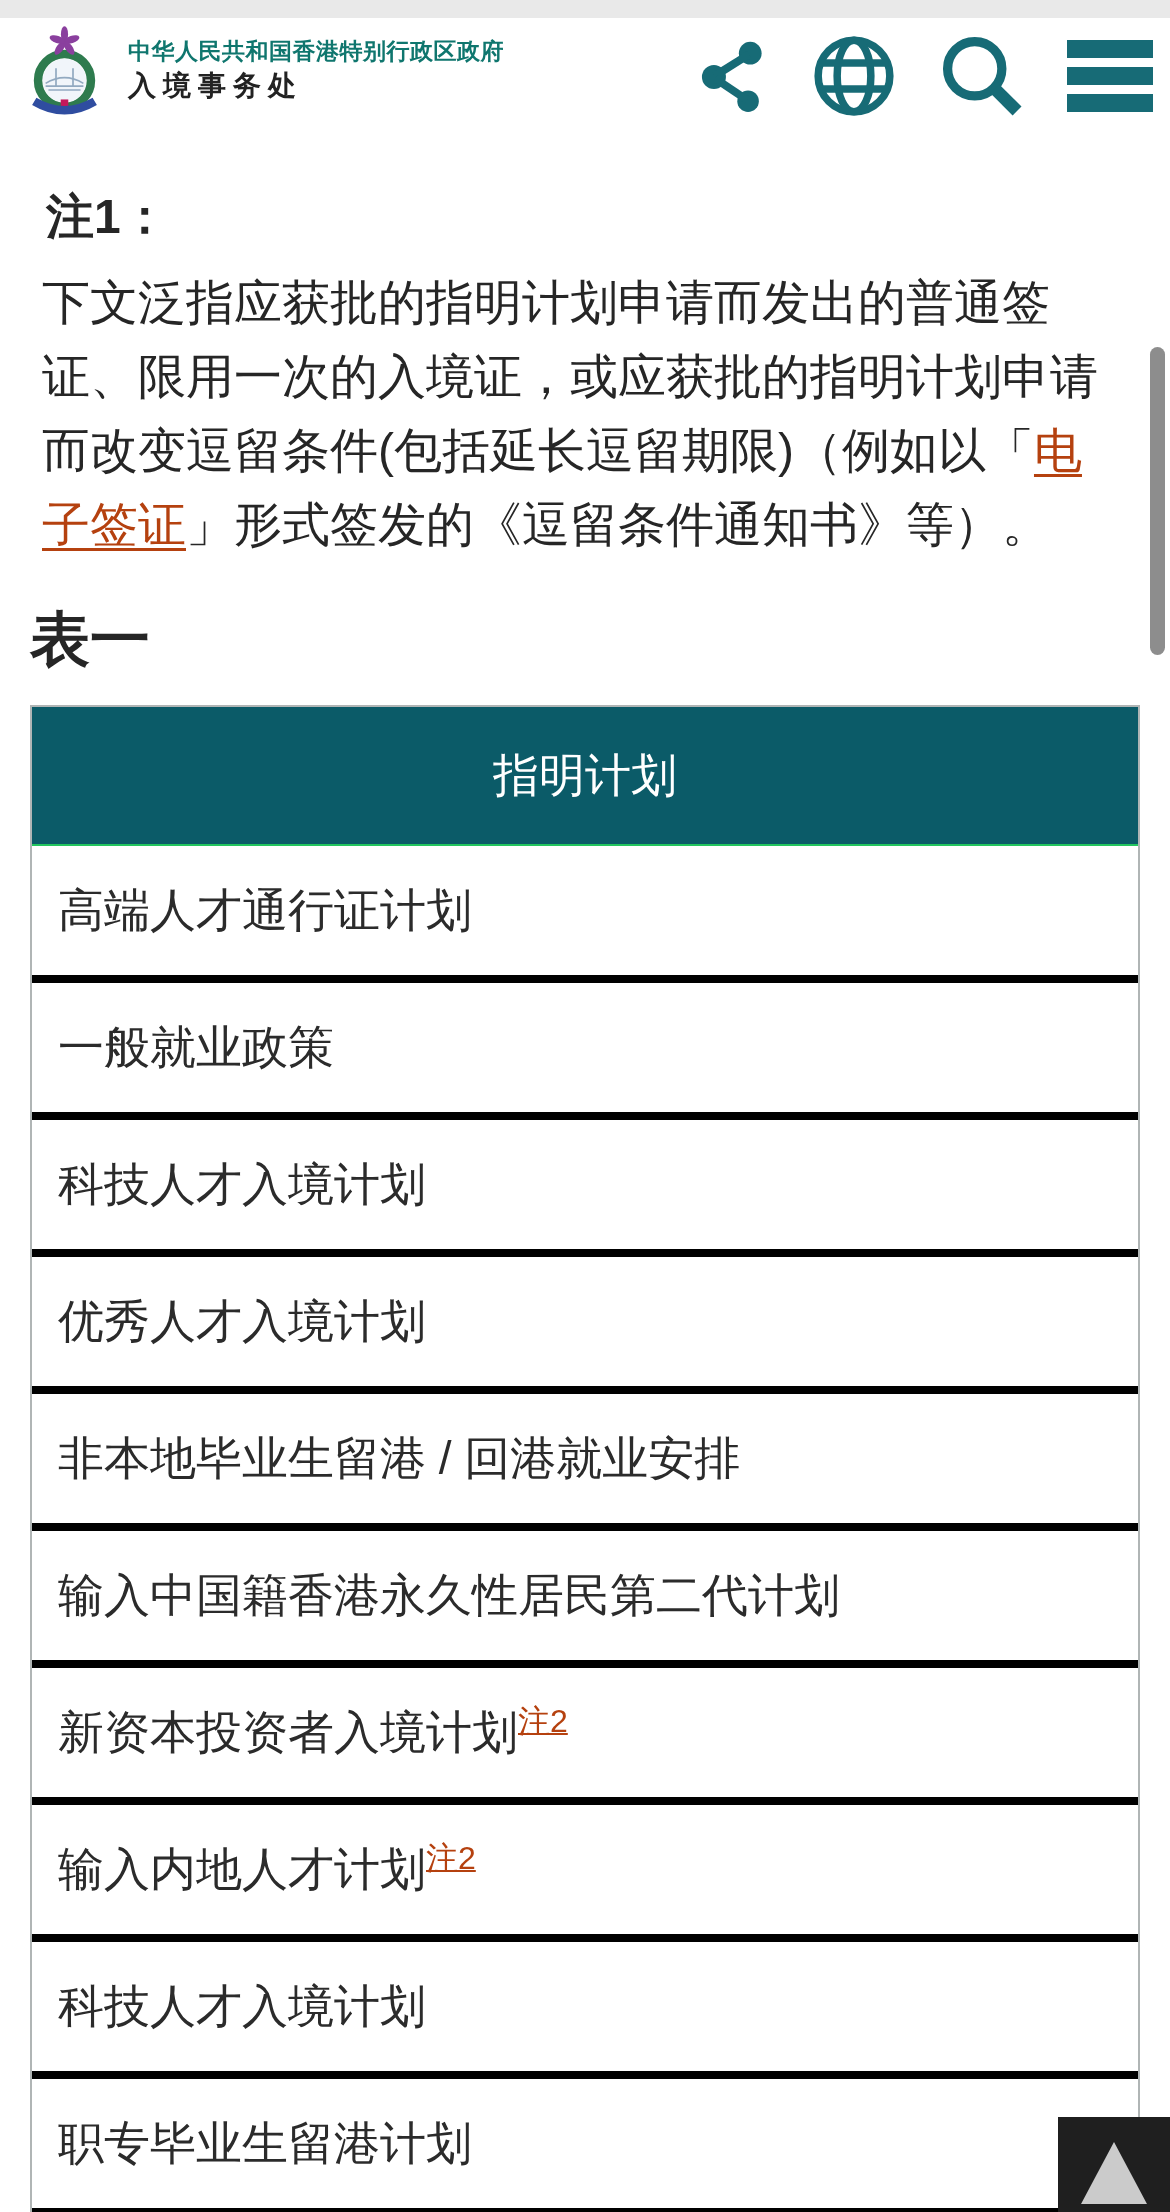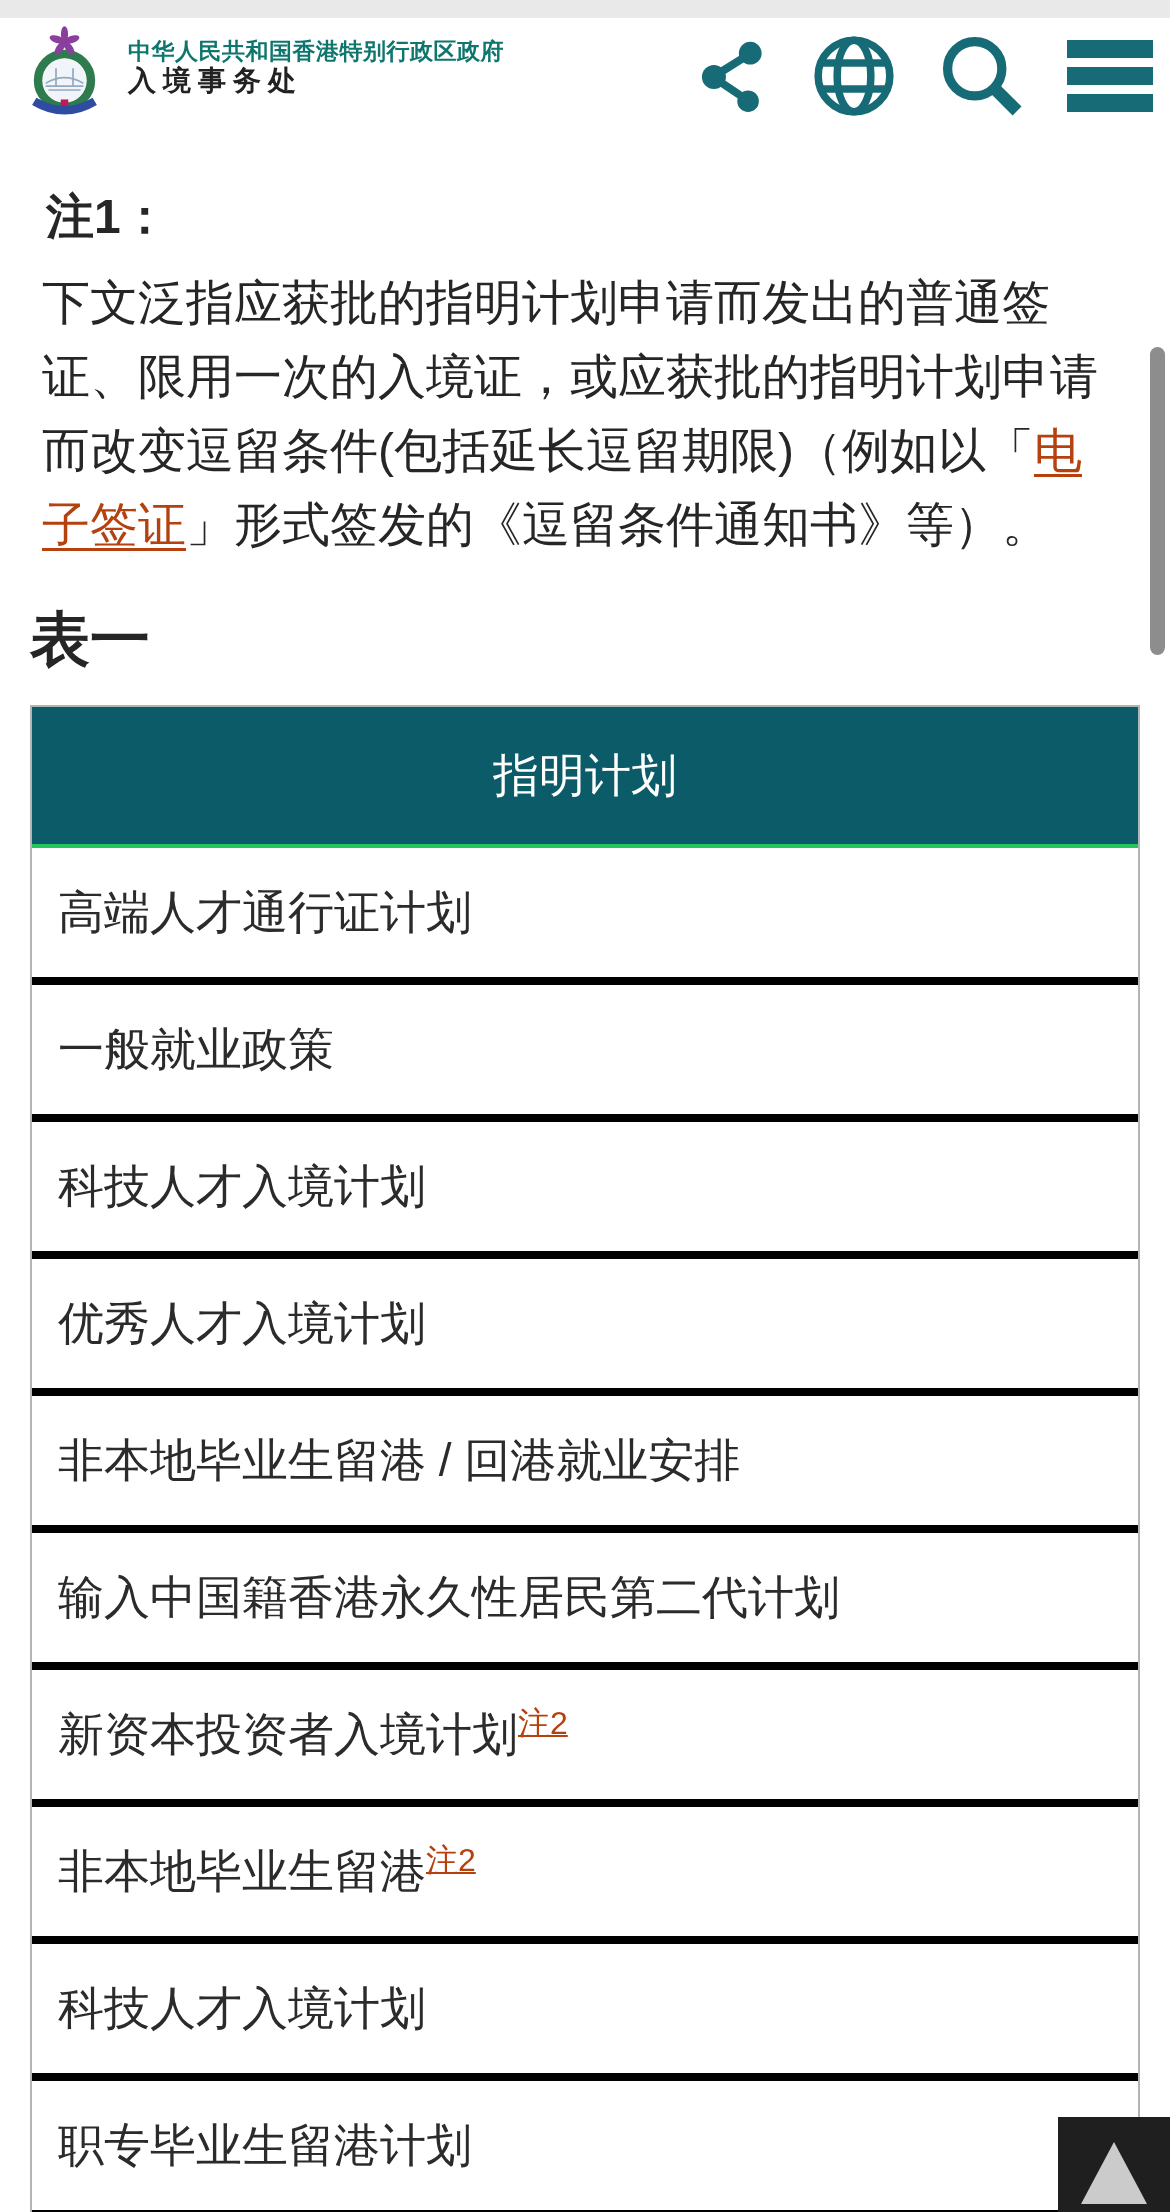--- a/index.html
+++ b/index.html
@@ -9,35 +9,35 @@
     font-family:"Liberation Sans","DejaVu Sans",sans-serif;
     color:#2b2b2b;
   }
   
   .status-strip{height:18px;background:#e9e9e9;}
   
   .app-header{position:relative;height:112px;background:#fff;}
   .logo{position:absolute;left:22px;top:6px;width:85px;height:98px;}
   .titles{position:absolute;left:128px;top:20px;}
   .gov-title{font-size:23px;line-height:26px;color:#0f766e;letter-spacing:0.5px;font-weight:bold;}
-  .dept-title{font-size:28px;line-height:34px;font-weight:bold;color:#222;letter-spacing:7px;}
+  .dept-title{font-size:28px;line-height:34px;font-weight:bold;color:#222;letter-spacing:7px;margin-top:5px;}
   .header-icons{position:absolute;right:17px;top:12px;height:92px;display:flex;align-items:center;gap:41px;}
   .icon-btn{background:none;border:none;padding:0;margin:0;display:block;cursor:pointer;line-height:0;}
   .burger{display:flex;flex-direction:column;gap:9px;}
   .burger span{display:block;width:86px;height:18px;background:#176b76;}
   
   .content{padding:0 30px;}
   .note-label{margin:50px 0 0 16px;font-size:48px;line-height:74px;font-weight:bold;color:#262626;}
   .note-text{margin:12px;font-size:48px;line-height:74px;color:#262626;}
   .inline-link{color:#b5410f;text-decoration:underline;text-decoration-thickness:3px;text-underline-offset:7px;cursor:pointer;}
   .table-title{font-size:60px;line-height:74px;font-weight:bold;color:#262626;margin:41px 0 28px 0;}
   
   .plan-table{border:2px solid #b0b5b5;background:#fff;}
   .plan-header{height:137px;background:#0b5b68;color:#ffffff;font-size:46px;
-    display:flex;align-items:center;justify-content:center;border-bottom:4px solid #22c55e;}
+    display:flex;align-items:center;justify-content:center;border-bottom:2px solid #22c55e;}
   .plan-row{height:129px;line-height:129px;border-bottom:8px solid #000000;
     padding-left:26px;font-size:46px;color:#2b2b2b;white-space:nowrap;cursor:pointer;}
   .plan-row .note-ref{font-size:32px;vertical-align:16px;line-height:normal;
     color:#b5410f;text-decoration:underline;text-decoration-thickness:2px;cursor:pointer;}
   .plan-row.partial{height:40px;border-bottom:none;}
   
   .scroll-thumb{position:absolute;left:1150px;top:347px;width:15px;height:308px;
     background:#8d8d8d;border-radius:8px;z-index:5;}
   
   .back-to-top{position:absolute;left:1058px;top:2117px;width:112px;height:95px;
@@ -135,21 +135,21 @@
   <div class="plan-row"><span class="row-label">科技人才入境计划</span></div>
 
   <div class="plan-row"><span class="row-label">优秀人才入境计划</span></div>
 
   <div class="plan-row"><span class="row-label">非本地毕业生留港 / 回港就业安排</span></div>
 
   <div class="plan-row"><span class="row-label">输入中国籍香港永久性居民第二代计划</span></div>
 
   <div class="plan-row"><span class="row-label">新资本投资者入境计划</span><a class="note-ref">注2</a></div>
 
-  <div class="plan-row"><span class="row-label">非本地毕业生留港</span><a class="note-ref">注2</a></div>
+  <div class="plan-row"><span class="row-label">输入内地人才计划</span><a class="note-ref">注2</a></div>
 
   <div class="plan-row"><span class="row-label">科技人才入境计划</span></div>
 
   <div class="plan-row"><span class="row-label">职专毕业生留港计划</span></div>
 </div>
     <div class="plan-row partial"></div>
   </div>
 </main>
 
 <div class="scroll-thumb"></div>

